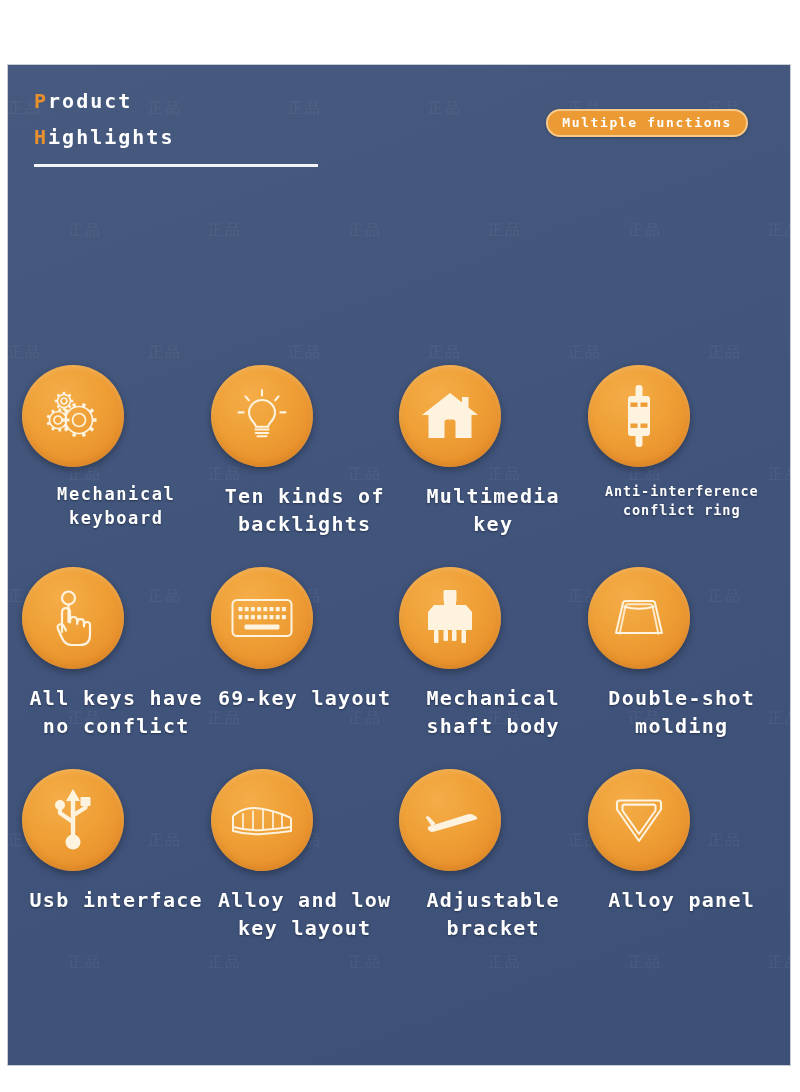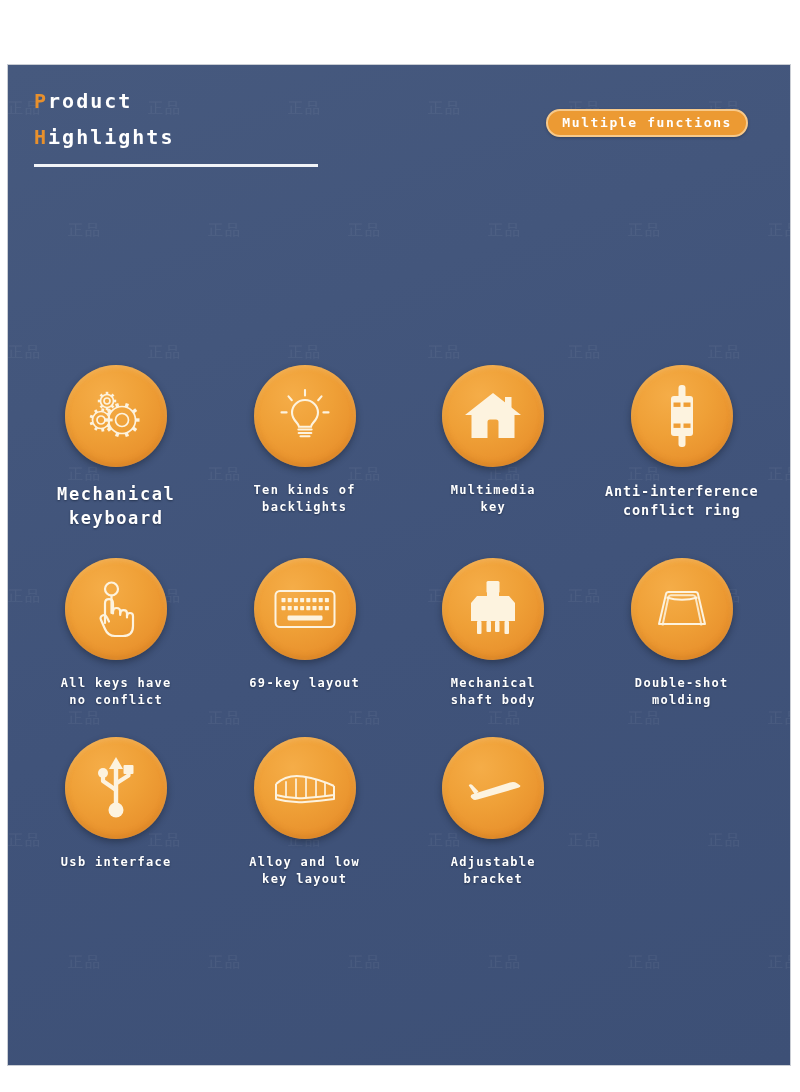--- a/index.html
+++ b/index.html
@@ -102,21 +102,20 @@
     left: 14px;
     top: 300px;
     width: 754px;
     display: grid;
     grid-template-columns: repeat(4, 1fr);
     row-gap: 0px;
   }
   .cell {
     display: flex;
     flex-direction: column;
-    align-items: center;
     padding-bottom: 28px;
   }
 
   .circle {
     position: relative;
     width: 102px;
     height: 102px;
     border-radius: 50%;
     background: radial-gradient(circle at 38% 30%, #f5ad48 0%, #efa037 42%, #e8902c 78%, #dd8524 100%);
     box-shadow: 0 3px 7px rgba(20,28,45,0.45),
@@ -135,21 +134,21 @@
     text-align: center;
     color: #ffffff;
     font-family: "DejaVu Sans Mono", "Liberation Mono", monospace;
     font-weight: bold;
     line-height: 1.42;
     letter-spacing: 1.3px;
     text-shadow: 0 1px 2px rgba(15,25,45,0.55);
     white-space: pre-line;
   }
   .label.size-lg { font-size: 17px; letter-spacing: 1.6px; }
-  .label.size-md { font-size: 12px; letter-spacing: 1.3px; }
+  .label.size-md { font-size: 20px; letter-spacing: 1.3px; }
   .label.size-sm { font-size: 13.5px; letter-spacing: 0.9px; }
 </style>
 </head>
 <body>
 
 <div class="page">
   <div class="panel">
 
     <div class="watermark-layer" id="wm-layer">
         <span class="wm" style="left: 0px; top: 34px;">正品</span>
@@ -429,16 +428,27 @@
             <span>
               <svg width="62" height="40" viewBox="0 0 62 40" fill="#fdf3df" stroke="none">
       <path d="M9 29.5 Q8 27 10.5 26.2 L48 14.5 Q52 13.3 55 15.2 L57.5 16.9 Q59.5 18.3 57 19.6 L15.5 31.5 Q12 32.5 10.6 31z"></path>
       <path d="M7.5 18.5 Q6 17.5 7.5 16.6 Q9 15.8 10.3 17 L16.5 23.5 L13 26.8 Z"></path>
     </svg>
             </span>
           </div>
           <div class="label size-md">Adjustable
 bracket</div>
         </div>
+        <div class="cell">
+          <div class="circle">
+            <span>
+              <svg width="56" height="52" viewBox="0 0 56 52" fill="none" stroke="#fdf3df" stroke-width="2.1" stroke-linejoin="round">
+      <path d="M6 9 Q6 6.5 9 6.5 L47 6.5 Q50 6.5 50 9 L50 15.5 L28 47 L6 15.5 Z"></path>
+      <path d="M11.5 12.5 Q11.5 10.6 13.6 10.6 L42.4 10.6 Q44.5 10.6 44.5 12.5 L44.5 16.5 L28 40 L11.5 16.5 Z"></path>
+    </svg>
+            </span>
+          </div>
+          <div class="label size-md">Alloy panel</div>
+        </div>
       </div>
 
   </div>
 </div>
 
 </body></html>

